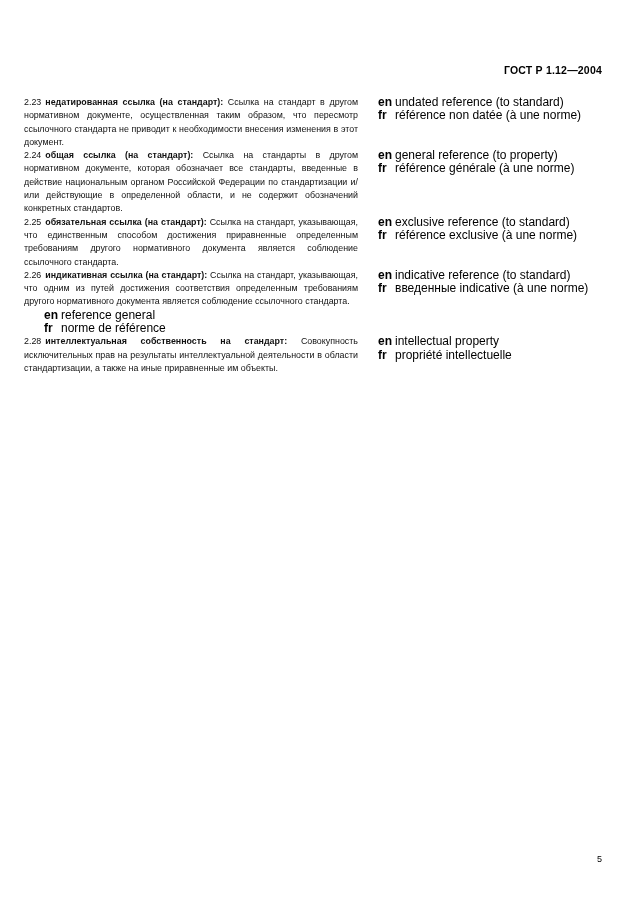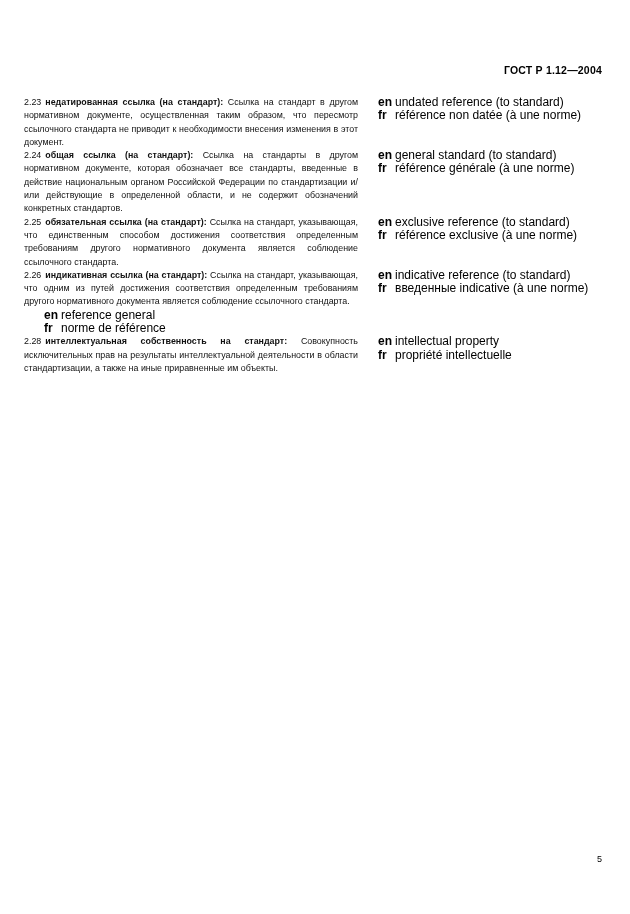--- a/index.html
+++ b/index.html
@@ -122,31 +122,31 @@
           </div>
         </div>
       </div>
       <div class="entry">
         <div class="col-ru">
           <p style="text-align-last: left;"><span class="num">2.24</span><span class="gap"></span><span class="term">общая ссылка (на стандарт):</span><span> Ссылка на стандарты в другом нормативном документе, которая обозначает все стандарты, введенные в действие национальным органом Российской Федерации по стандартизации и/или действующие в определенной области, и не содержит обозначений конкретных стандартов.</span></p>
         </div>
         <div class="col-tr">
           <div class="tr-line">
             <span class="lang">en</span>
-            <span class="tr-text">general standard (to standard)</span>
+            <span class="tr-text">general reference (to property)</span>
           </div>
           <div class="tr-line">
             <span class="lang">fr</span>
             <span class="tr-text">référence générale (à une norme)</span>
           </div>
         </div>
       </div>
       <div class="entry">
         <div class="col-ru">
-          <p style="text-align-last: left;"><span class="num">2.25</span><span class="gap"></span><span class="term">обязательная ссылка (на стандарт):</span><span> Ссылка на стандарт, указывающая, что единственным способом достижения соответствия определенным требованиям другого нормативного документа является соблюдение ссылочного стандарта.</span></p>
+          <p style="text-align-last: left;"><span class="num">2.25</span><span class="gap"></span><span class="term">обязательная ссылка (на стандарт):</span><span> Ссылка на стандарт, указывающая, что единственным способом достижения приравненные определенным требованиям другого нормативного документа является соблюдение ссылочного стандарта.</span></p>
         </div>
         <div class="col-tr">
           <div class="tr-line">
             <span class="lang">en</span>
             <span class="tr-text">exclusive reference (to standard)</span>
           </div>
           <div class="tr-line">
             <span class="lang">fr</span>
             <span class="tr-text">référence exclusive (à une norme)</span>
           </div>

